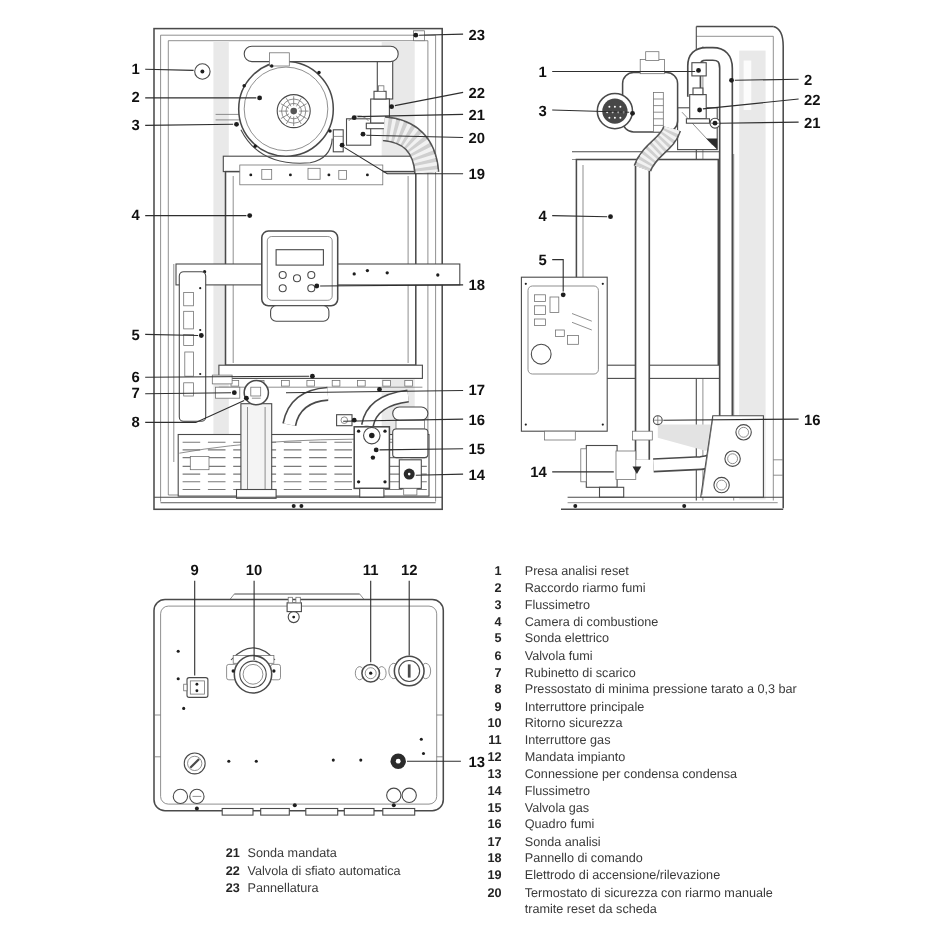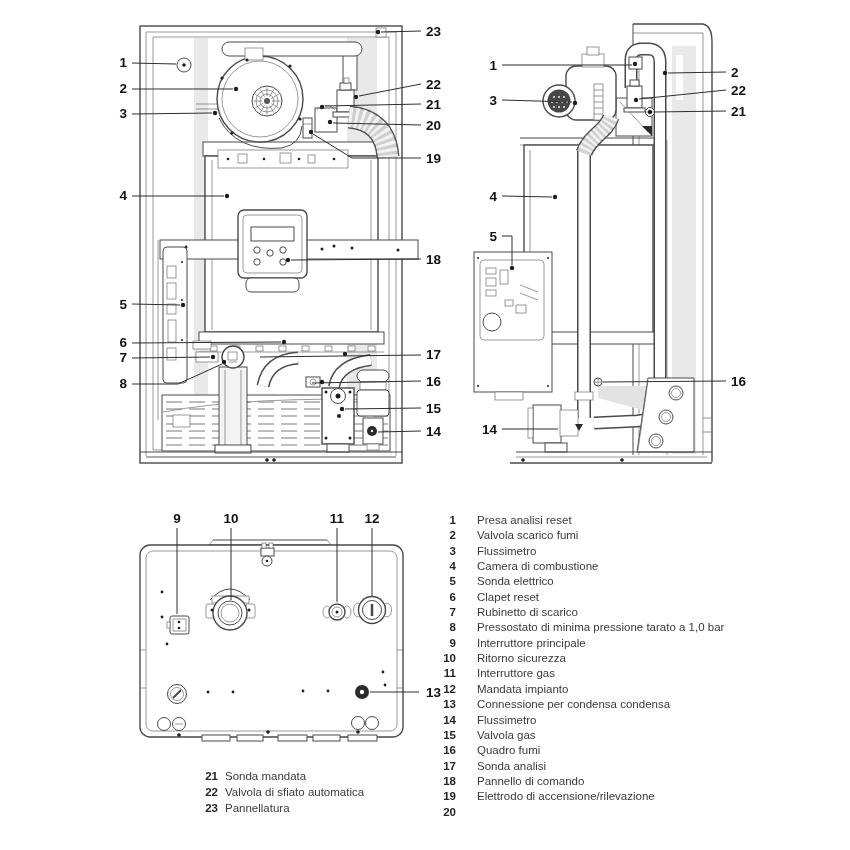--- a/index.html
+++ b/index.html
@@ -556,45 +556,45 @@
   </g>
 </svg>
 
   <div>
     <div class="lg-row" style="left:440px;top:513px">
         <span class="lg-num">1</span>
         <span>Presa analisi reset</span>
       </div>
     <div class="lg-row" style="left:440px;top:528px">
         <span class="lg-num">2</span>
-        <span>Valvola scarico fumi</span>
+        <span>Raccordo riarmo fumi</span>
       </div>
     <div class="lg-row" style="left:440px;top:544px">
         <span class="lg-num">3</span>
         <span>Flussimetro</span>
       </div>
     <div class="lg-row" style="left:440px;top:559px">
         <span class="lg-num">4</span>
         <span>Camera di combustione</span>
       </div>
     <div class="lg-row" style="left:440px;top:574px">
         <span class="lg-num">5</span>
         <span>Sonda elettrico</span>
       </div>
     <div class="lg-row" style="left:440px;top:590px">
         <span class="lg-num">6</span>
-        <span>Clapet reset</span>
+        <span>Valvola fumi</span>
       </div>
     <div class="lg-row" style="left:440px;top:605px">
         <span class="lg-num">7</span>
         <span>Rubinetto di scarico</span>
       </div>
     <div class="lg-row" style="left:440px;top:620px">
         <span class="lg-num">8</span>
-        <span>Pressostato di minima pressione tarato a 1,0 bar</span>
+        <span>Pressostato di minima pressione tarato a 0,3 bar</span>
       </div>
     <div class="lg-row" style="left:440px;top:636px">
         <span class="lg-num">9</span>
         <span>Interruttore principale</span>
       </div>
     <div class="lg-row" style="left:440px;top:651px">
         <span class="lg-num">10</span>
         <span>Ritorno sicurezza</span>
       </div>
     <div class="lg-row" style="left:440px;top:666px">
@@ -628,20 +628,24 @@
     <div class="lg-row" style="left:440px;top:774px">
         <span class="lg-num">18</span>
         <span>Pannello di comando</span>
       </div>
     <div class="lg-row" style="left:440px;top:789px">
         <span class="lg-num">19</span>
         <span>Elettrodo di accensione/rilevazione</span>
       </div>
     <div class="lg-row" style="left:440px;top:805px">
         <span class="lg-num">20</span>
+        <span class="lg-txtcol">
+          <span>Termostato di sicurezza con riarmo manuale</span>
+          <span>tramite reset da scheda</span>
+        </span>
       </div>
   </div>
 
   <div>
     <div class="lg-row" style="left:200px;top:769px">
         <span class="lg-num-b">21</span>
         <span>Sonda mandata</span>
       </div>
     <div class="lg-row" style="left:200px;top:785px">
         <span class="lg-num-b">22</span>

